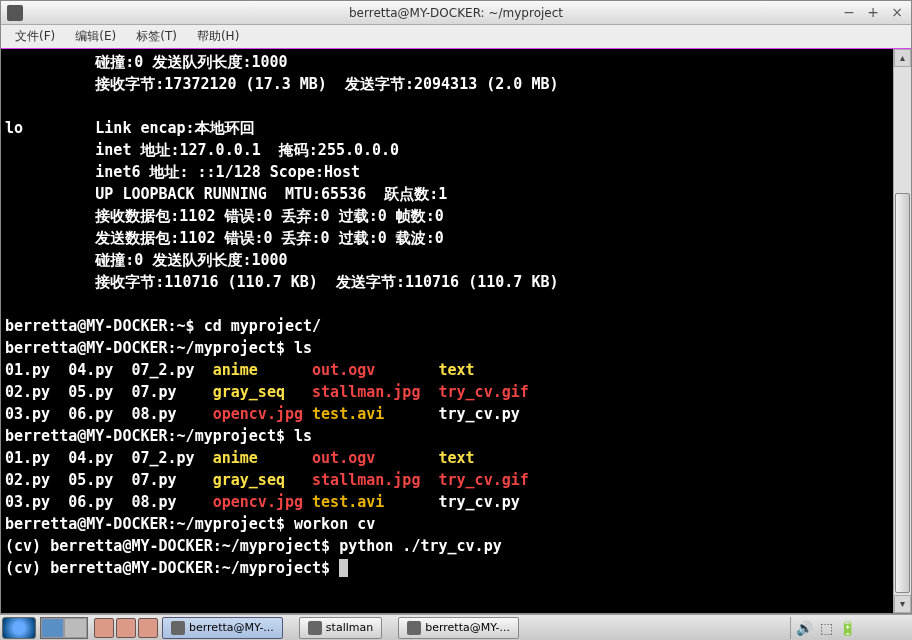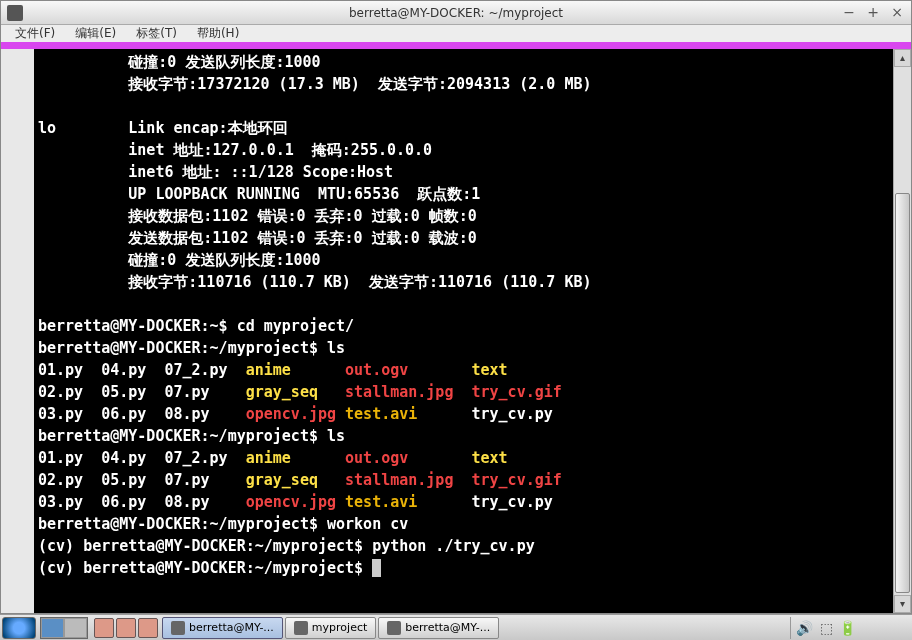--- a/index.html
+++ b/index.html
@@ -56,21 +56,21 @@
       height: 16px;
       text-align: center;
       font-size: 14px;
       line-height: 14px;
       color: #555;
       cursor: pointer;
     }
     .menubar {
       height: 24px;
       background: #ededed;
-      border-bottom: 7px solid #d946ef;
+      border-bottom: 1px solid #d946ef;
       display: flex;
       align-items: center;
       padding: 0 4px;
     }
     .menu-item {
       font-size: 12px;
       padding: 2px 10px;
       color: #333;
       cursor: pointer;
     }
@@ -152,21 +152,21 @@
       margin: 0 2px;
       background: #bbb;
       border: 1px solid #666;
       display: grid;
       grid-template-columns: 1fr 1fr;
     }
     .pager div { border: 1px solid #999; }
     .pager .active { background: #5a8fc5; }
     .ql { display: flex; gap: 2px; margin: 0 4px; }
     .ql-btn { width: 20px; height: 20px; background: #d98; border: 1px solid #655; border-radius: 2px; cursor: pointer; }
-    .task-btns { display: flex; gap: 2px; flex: 1; }
+    .task-btns { display: flex; gap: 16px; flex: 1; }
     .task-btn {
       height: 22px;
       padding: 0 8px;
       max-width: 160px;
       background: linear-gradient(to bottom, #f8f8f8, #d0d0d0);
       border: 1px solid #888;
       border-radius: 2px;
       font-size: 11px;
       display: flex;
       align-items: center;
@@ -196,21 +196,21 @@
       <span class="tbtn">+</span>
       <span class="tbtn">×</span>
     </div>
   </div>
   <div class="menubar">
     <span class="menu-item">文件(F)</span>
     <span class="menu-item">编辑(E)</span>
     <span class="menu-item">标签(T)</span>
     <span class="menu-item">帮助(H)</span>
   </div>
-  <div style="flex:1; display:flex; position:relative;margin-left:33px;">
+  <div style="flex:1; display:flex; position:relative;">
     <div class="terminal" id="term"><div>          碰撞:0 发送队列长度:1000 </div><div>          接收字节:17372120 (17.3 MB)  发送字节:2094313 (2.0 MB)</div><div>&nbsp;</div><div>lo        Link encap:本地环回  </div><div>          inet 地址:127.0.0.1  掩码:255.0.0.0</div><div>          inet6 地址: ::1/128 Scope:Host</div><div>          UP LOOPBACK RUNNING  MTU:65536  跃点数:1</div><div>          接收数据包:1102 错误:0 丢弃:0 过载:0 帧数:0</div><div>          发送数据包:1102 错误:0 丢弃:0 过载:0 载波:0</div><div>          碰撞:0 发送队列长度:1000 </div><div>          接收字节:110716 (110.7 KB)  发送字节:110716 (110.7 KB)</div><div>&nbsp;</div><div><span>berretta@MY-DOCKER:~$ </span><span>cd myproject/</span></div><div><span>berretta@MY-DOCKER:~/myproject$ </span><span>ls</span></div><div><span>01.py</span><span>  </span><span>04.py</span><span>  </span><span>07_2.py</span><span>  </span><span class="cyan">anime</span><span>      </span><span class="magenta">out.ogv</span><span>       </span><span class="cyan">text</span></div><div><span>02.py</span><span>  </span><span>05.py</span><span>  </span><span>07.py</span><span>    </span><span class="cyan">gray_seq</span><span>   </span><span class="magenta">stallman.jpg</span><span>  </span><span class="magenta">try_cv.gif</span></div><div><span>03.py</span><span>  </span><span>06.py</span><span>  </span><span>08.py</span><span>    </span><span class="magenta">opencv.jpg</span><span> </span><span class="green">test.avi</span><span>      </span><span>try_cv.py</span></div><div><span>berretta@MY-DOCKER:~/myproject$ </span><span>ls</span></div><div><span>01.py</span><span>  </span><span>04.py</span><span>  </span><span>07_2.py</span><span>  </span><span class="cyan">anime</span><span>      </span><span class="magenta">out.ogv</span><span>       </span><span class="cyan">text</span></div><div><span>02.py</span><span>  </span><span>05.py</span><span>  </span><span>07.py</span><span>    </span><span class="cyan">gray_seq</span><span>   </span><span class="magenta">stallman.jpg</span><span>  </span><span class="magenta">try_cv.gif</span></div><div><span>03.py</span><span>  </span><span>06.py</span><span>  </span><span>08.py</span><span>    </span><span class="magenta">opencv.jpg</span><span> </span><span class="green">test.avi</span><span>      </span><span>try_cv.py</span></div><div><span>berretta@MY-DOCKER:~/myproject$ </span><span>workon cv</span></div><div><span>(cv) berretta@MY-DOCKER:~/myproject$ </span><span>python ./try_cv.py </span></div><div><span>(cv) berretta@MY-DOCKER:~/myproject$ </span><span></span><span class="cursor"></span></div></div>
     <div class="scrollbar">
       <div class="sb-btn">▴</div>
       <div class="sb-track">
         <div class="sb-thumb"></div>
       </div>
       <div class="sb-btn">▾</div>
     </div>
   </div>
 </div>
@@ -226,21 +226,21 @@
     <div class="ql-btn"></div>
     <div class="ql-btn"></div>
   </div>
   <div class="task-btns" id="task-btns">
       <div class="task-btn active">
         <span class="task-ico"></span>
         <span>berretta@MY-...</span>
       </div>
       <div class="task-btn">
         <span class="task-ico"></span>
-        <span>myproject</span>
+        <span>stallman</span>
       </div>
       <div class="task-btn">
         <span class="task-ico"></span>
         <span>berretta@MY-...</span>
       </div>
     </div>
   <div class="tray">
     <span class="tray-ico">🔊</span>
     <span class="tray-ico">⬚</span>
     <span class="tray-ico">🔋</span>

